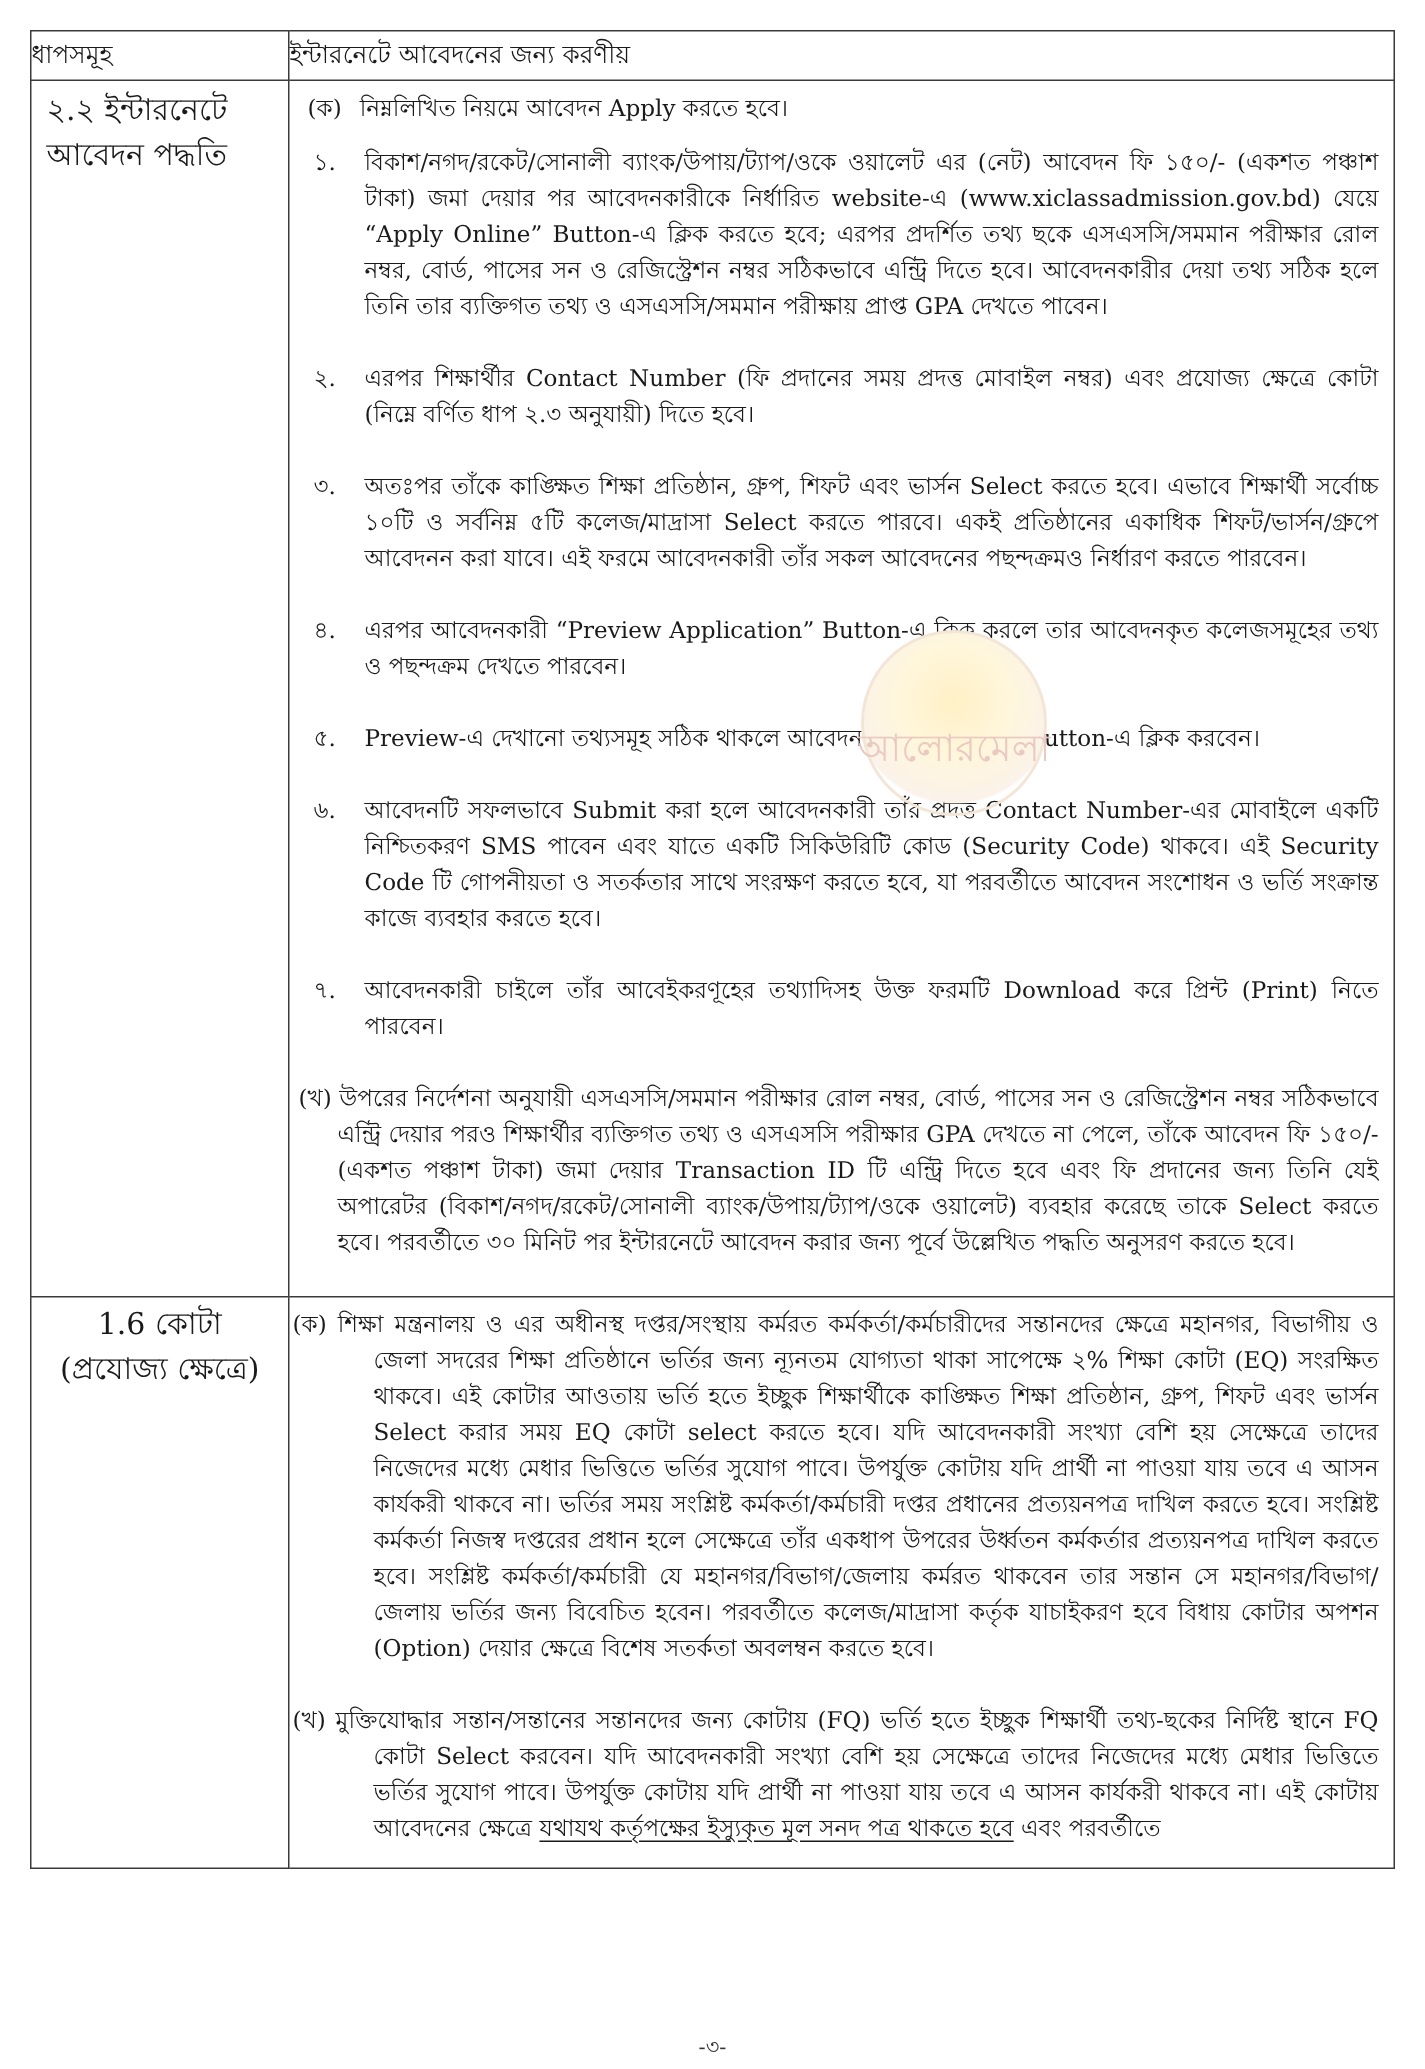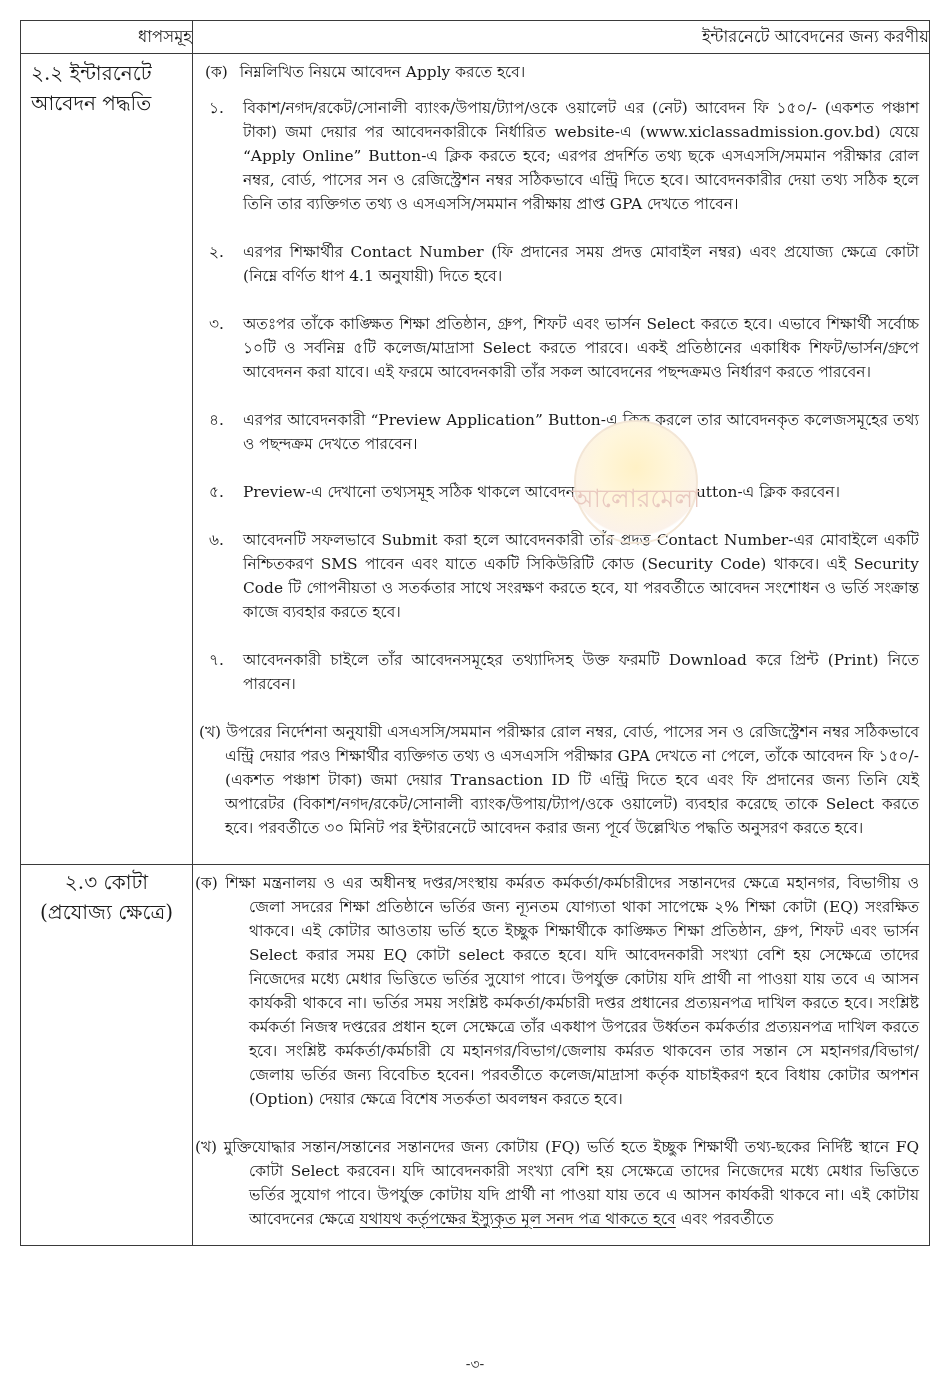--- a/index.html
+++ b/index.html
@@ -11,21 +11,21 @@
   .doc-table {
     position: absolute; left: 20px; top: 20px; width: 909px;
     border-collapse: collapse; table-layout: fixed;
   }
   .doc-table td, .doc-table th {
     border: 1.5px solid #3a3a3a; vertical-align: top; padding: 0;
   }
   .col-step { width: 172px; }
   .col-body { width: 737px; }
   .doc-table th {
-    height: 32px; font-weight: normal; font-size: 16.5px; text-align: right; vertical-align: middle;
+    height: 32px; font-weight: normal; font-size: 16.5px; text-align: left; vertical-align: middle;
   }
   .step-cell { font-size: 20px; line-height: 30px; padding: 4px 8px 0 10px !important; }
   .step-cell.center { text-align: center; padding: 2px 6px 0 6px !important; }
   .body-cell { font-size: 15.4px; line-height: 24px; padding: 6px 10px 14px 12px !important; text-align: justify; }
   .intro { margin: 0 0 17px 0; }
   .item { display: flex; margin-bottom: 24px; }
   .item .num { width: 34px; flex: 0 0 34px; padding-left: 4px; }
   .item .txt { flex: 1; text-align: justify; }
   .para { display: flex; margin: 0 0 12px 0; }
   .para .lbl { flex: 0 0 auto; padding-right: 4px; }
@@ -73,53 +73,53 @@
           <span class="lbl">(ক)</span>
           <span class="txt" style="padding-left:8px">নিম্নলিখিত নিয়মে আবেদন Apply করতে হবে।</span>
         </div>
 
         <div class="item">
           <span class="num">১.</span>
           <span class="txt">বিকাশ/নগদ/রকেট/সোনালী ব্যাংক/উপায়/ট্যাপ/ওকে ওয়ালেট এর (নেট) আবেদন ফি ১৫০/- (একশত পঞ্চাশ টাকা) জমা দেয়ার পর আবেদনকারীকে নির্ধারিত website-এ (www.xiclassadmission.gov.bd) যেয়ে “Apply Online” Button-এ ক্লিক করতে হবে; এরপর প্রদর্শিত তথ্য ছকে এসএসসি/সমমান পরীক্ষার রোল নম্বর, বোর্ড, পাসের সন ও রেজিস্ট্রেশন নম্বর সঠিকভাবে এন্ট্রি দিতে হবে। আবেদনকারীর দেয়া তথ্য সঠিক হলে তিনি তার ব্যক্তিগত তথ্য ও এসএসসি/সমমান পরীক্ষায় প্রাপ্ত GPA দেখতে পাবেন।</span>
         </div>
         <div class="item">
           <span class="num">২.</span>
-          <span class="txt">এরপর শিক্ষার্থীর Contact Number (ফি প্রদানের সময় প্রদত্ত মোবাইল নম্বর) এবং প্রযোজ্য ক্ষেত্রে কোটা (নিম্নে বর্ণিত ধাপ 4.1 অনুযায়ী) দিতে হবে।</span>
+          <span class="txt">এরপর শিক্ষার্থীর Contact Number (ফি প্রদানের সময় প্রদত্ত মোবাইল নম্বর) এবং প্রযোজ্য ক্ষেত্রে কোটা (নিম্নে বর্ণিত ধাপ ২.৩ অনুযায়ী) দিতে হবে।</span>
         </div>
         <div class="item">
           <span class="num">৩.</span>
           <span class="txt">অতঃপর তাঁকে কাঙ্ক্ষিত শিক্ষা প্রতিষ্ঠান, গ্রুপ, শিফট এবং ভার্সন Select করতে হবে। এভাবে শিক্ষার্থী সর্বোচ্চ ১০টি ও সর্বনিম্ন ৫টি কলেজ/মাদ্রাসা Select করতে পারবে। একই প্রতিষ্ঠানের একাধিক শিফট/ভার্সন/গ্রুপে আবেদনন করা যাবে। এই ফরমে আবেদনকারী তাঁর সকল আবেদনের পছন্দক্রমও নির্ধারণ করতে পারবেন।</span>
         </div>
         <div class="item">
           <span class="num">৪.</span>
           <span class="txt">এরপর আবেদনকারী “Preview Application” Button-এ ক্লিক করলে তার আবেদনকৃত কলেজসমূহের তথ্য ও পছন্দক্রম দেখতে পারবেন।</span>
         </div>
         <div class="item">
           <span class="num">৫.</span>
           <span class="txt">Preview-এ দেখানো তথ্যসমূহ সঠিক থাকলে আবেদনকারী “Submit” Button-এ ক্লিক করবেন।</span>
         </div>
         <div class="item">
           <span class="num">৬.</span>
           <span class="txt">আবেদনটি সফলভাবে Submit করা হলে আবেদনকারী তাঁর প্রদত্ত Contact Number-এর মোবাইলে একটি নিশ্চিতকরণ SMS পাবেন এবং যাতে একটি সিকিউরিটি কোড (Security Code) থাকবে। এই Security Code টি গোপনীয়তা ও সতর্কতার সাথে সংরক্ষণ করতে হবে, যা পরবর্তীতে আবেদন সংশোধন ও ভর্তি সংক্রান্ত কাজে ব্যবহার করতে হবে।</span>
         </div>
         <div class="item">
           <span class="num">৭.</span>
-          <span class="txt">আবেদনকারী চাইলে তাঁর আবেদনসমূহের তথ্যাদিসহ উক্ত ফরমটি Download করে প্রিন্ট (Print) নিতে পারবেন।</span>
+          <span class="txt">আবেদনকারী চাইলে তাঁর আবেইকরণূহের তথ্যাদিসহ উক্ত ফরমটি Download করে প্রিন্ট (Print) নিতে পারবেন।</span>
         </div>
 
         <div class="hang tight" style="padding-left:26px;text-indent:-26px;margin-left:-6px">
           <span>(খ)</span>
           <span>উপরের নির্দেশনা অনুযায়ী এসএসসি/সমমান পরীক্ষার রোল নম্বর, বোর্ড, পাসের সন ও রেজিস্ট্রেশন নম্বর সঠিকভাবে এন্ট্রি দেয়ার পরও শিক্ষার্থীর ব্যক্তিগত তথ্য ও এসএসসি পরীক্ষার GPA দেখতে না পেলে, তাঁকে আবেদন ফি ১৫০/- (একশত পঞ্চাশ টাকা) জমা দেয়ার Transaction ID টি এন্ট্রি দিতে হবে এবং ফি প্রদানের জন্য তিনি যেই অপারেটর (বিকাশ/নগদ/রকেট/সোনালী ব্যাংক/উপায়/ট্যাপ/ওকে ওয়ালেট) ব্যবহার করেছে তাকে Select করতে হবে। পরবর্তীতে ৩০ মিনিট পর ইন্টারনেটে আবেদন করার জন্য পূর্বে উল্লেখিত পদ্ধতি অনুসরণ করতে হবে।</span>
         </div>
       </td>
     </tr>
 
     <tr>
       <td class="step-cell center">
-        <div>২.৩ কোটা</div>
+        <div>1.6 কোটা</div>
         <div>(প্রযোজ্য ক্ষেত্রে)</div>
       </td>
       <td class="body-cell" style="padding-top:2px;padding-bottom:0">
         <div class="hang" style="margin-left:-10px;padding-left:54px;text-indent:-54px;margin-bottom:24px">
           <span>(ক)</span>
           <span>শিক্ষা মন্ত্রনালয় ও এর অধীনস্থ দপ্তর/সংস্থায় কর্মরত কর্মকর্তা/কর্মচারীদের সন্তানদের ক্ষেত্রে মহানগর, বিভাগীয় ও জেলা সদরের শিক্ষা প্রতিষ্ঠানে ভর্তির জন্য ন্যূনতম যোগ্যতা থাকা সাপেক্ষে ২% শিক্ষা কোটা (EQ) সংরক্ষিত থাকবে। এই কোটার আওতায় ভর্তি হতে ইচ্ছুক শিক্ষার্থীকে কাঙ্ক্ষিত শিক্ষা প্রতিষ্ঠান, গ্রুপ, শিফট এবং ভার্সন Select করার সময় EQ কোটা select করতে হবে। যদি আবেদনকারী সংখ্যা বেশি হয় সেক্ষেত্রে তাদের নিজেদের মধ্যে মেধার ভিত্তিতে ভর্তির সুযোগ পাবে। উপর্যুক্ত কোটায় যদি প্রার্থী না পাওয়া যায় তবে এ আসন কার্যকরী থাকবে না। ভর্তির সময় সংশ্লিষ্ট কর্মকর্তা/কর্মচারী দপ্তর প্রধানের প্রত্যয়নপত্র দাখিল করতে হবে। সংশ্লিষ্ট কর্মকর্তা নিজস্ব দপ্তরের প্রধান হলে সেক্ষেত্রে তাঁর একধাপ উপরের উর্ধ্বতন কর্মকর্তার প্রত্যয়নপত্র দাখিল করতে হবে। সংশ্লিষ্ট কর্মকর্তা/কর্মচারী যে মহানগর/বিভাগ/জেলায় কর্মরত থাকবেন তার সন্তান সে মহানগর/বিভাগ/জেলায় ভর্তির জন্য বিবেচিত হবেন।  পরবর্তীতে কলেজ/মাদ্রাসা কর্তৃক যাচাইকরণ হবে বিধায় কোটার অপশন (Option) দেয়ার ক্ষেত্রে বিশেষ সতর্কতা অবলম্বন করতে হবে।</span>
         </div>
         <div class="hang" style="margin-left:-10px;padding-left:54px;text-indent:-54px;margin-bottom:0">
           <span>(খ)</span>
           <span>মুক্তিযোদ্ধার সন্তান/সন্তানের সন্তানদের জন্য কোটায় (FQ) ভর্তি হতে ইচ্ছুক শিক্ষার্থী তথ্য-ছকের নির্দিষ্ট স্থানে FQ কোটা Select করবেন। যদি আবেদনকারী সংখ্যা বেশি হয় সেক্ষেত্রে তাদের নিজেদের মধ্যে মেধার ভিত্তিতে ভর্তির সুযোগ পাবে। উপর্যুক্ত কোটায় যদি প্রার্থী না পাওয়া যায় তবে এ আসন কার্যকরী থাকবে না। এই কোটায় আবেদনের ক্ষেত্রে </span><u>যথাযথ কর্তৃপক্ষের ইস্যুকৃত মূল সনদ পত্র থাকতে হবে</u><span> এবং পরবর্তীতে</span>

